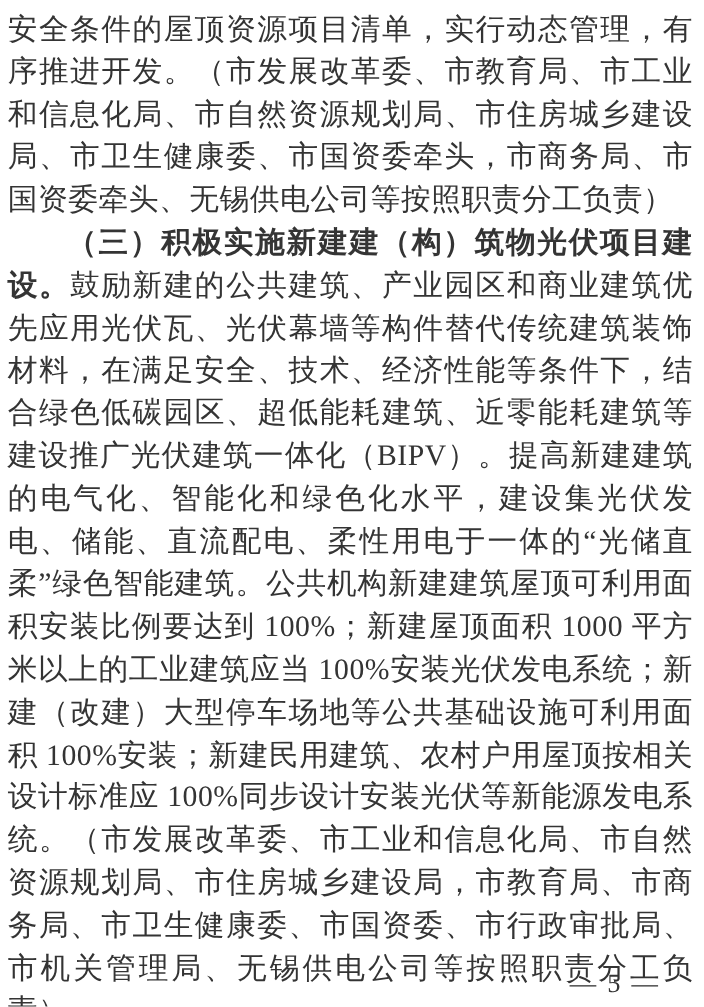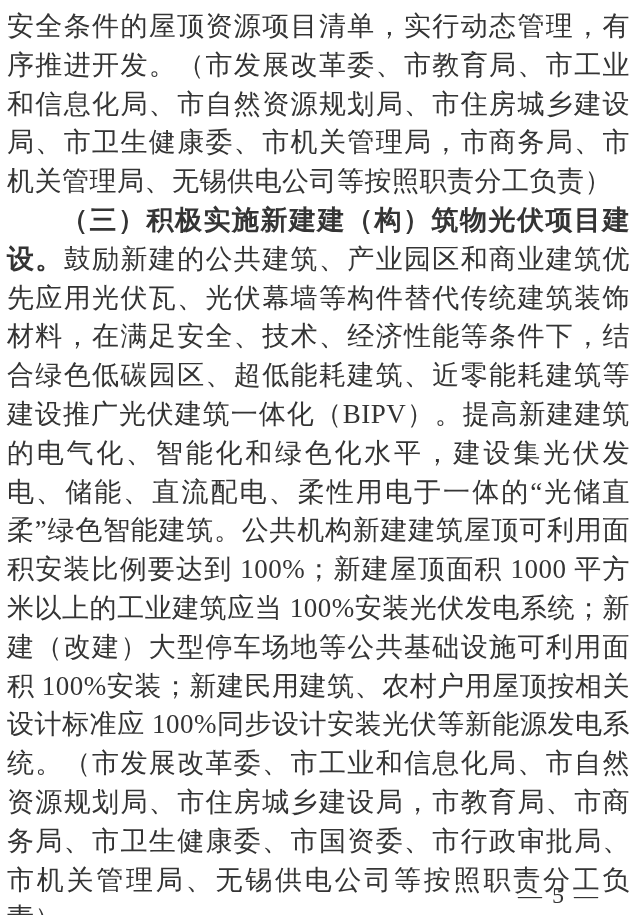--- a/index.html
+++ b/index.html
@@ -47,17 +47,17 @@
     letter-spacing: 2px;
     color: #343434;
     font-weight: 400;
   }
 </style>
 </head>
 <body>
 
 <div class="page">
   <div class="doc-body" id="doc-body">
-      <p class="para"><span class="run-regular">安全条件的屋顶资源项目清单，实行动态管理，有序推进开发。（市发展改革委、市教育局、市工业和信息化局、市自然资源规划局、市住房城乡建设局、市卫生健康委、市机关管理局，市商务局、市机关管理局、无锡供电公司等按照职责分工负责）</span></p>
+      <p class="para"><span class="run-regular">安全条件的屋顶资源项目清单，实行动态管理，有序推进开发。（市发展改革委、市教育局、市工业和信息化局、市自然资源规划局、市住房城乡建设局、市卫生健康委、市国资委牵头，市商务局、市国资委牵头、无锡供电公司等按照职责分工负责）</span></p>
       <p class="para indent"><span class="run-bold">（三）积极实施新建建（构）筑物光伏项目建设。</span><span class="run-regular">鼓励新建的公共建筑、产业园区和商业建筑优先应用光伏瓦、光伏幕墙等构件替代传统建筑装饰材料，在满足安全、技术、经济性能等条件下，结合绿色低碳园区、超低能耗建筑、近零能耗建筑等建设推广光伏建筑一体化（BIPV）。提高新建建筑的电气化、智能化和绿色化水平，建设集光伏发电、储能、直流配电、柔性用电于一体的“光储直柔”绿色智能建筑。公共机构新建建筑屋顶可利用面积安装比例要达到 100%；新建屋顶面积 1000 平方米以上的工业建筑应当 100%安装光伏发电系统；新建（改建）大型停车场地等公共基础设施可利用面积 100%安装；新建民用建筑、农村户用屋顶按相关设计标准应 100%同步设计安装光伏等新能源发电系统。（市发展改革委、市工业和信息化局、市自然资源规划局、市住房城乡建设局，市教育局、市商务局、市卫生健康委、市国资委、市行政审批局、市机关管理局、无锡供电公司等按照职责分工负责）</span></p>
     </div>
   <div class="footer">— 5 —</div>
 </div>
 
 </body></html>

